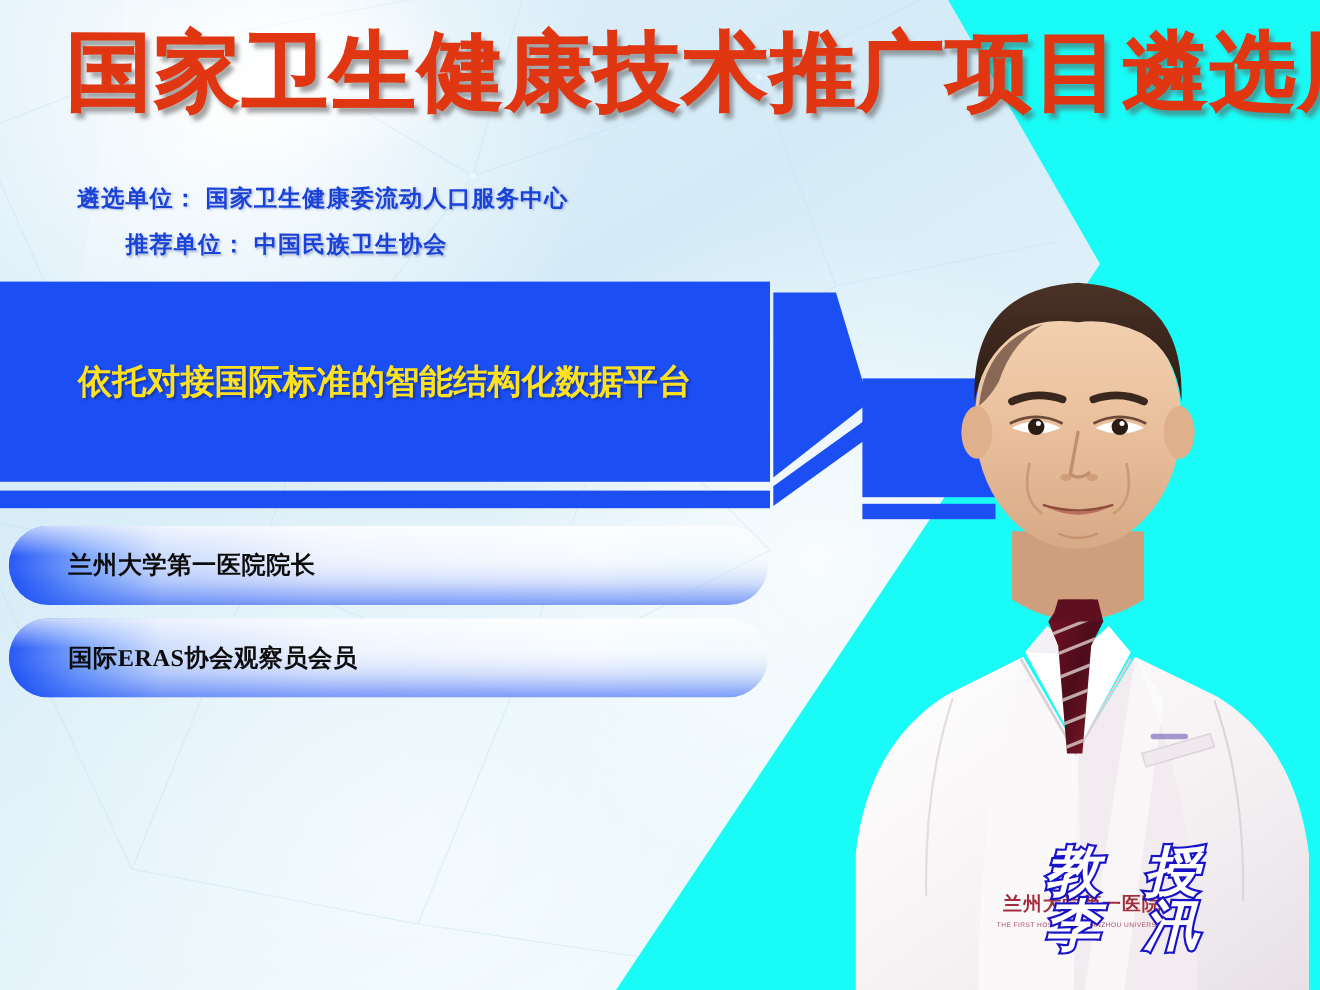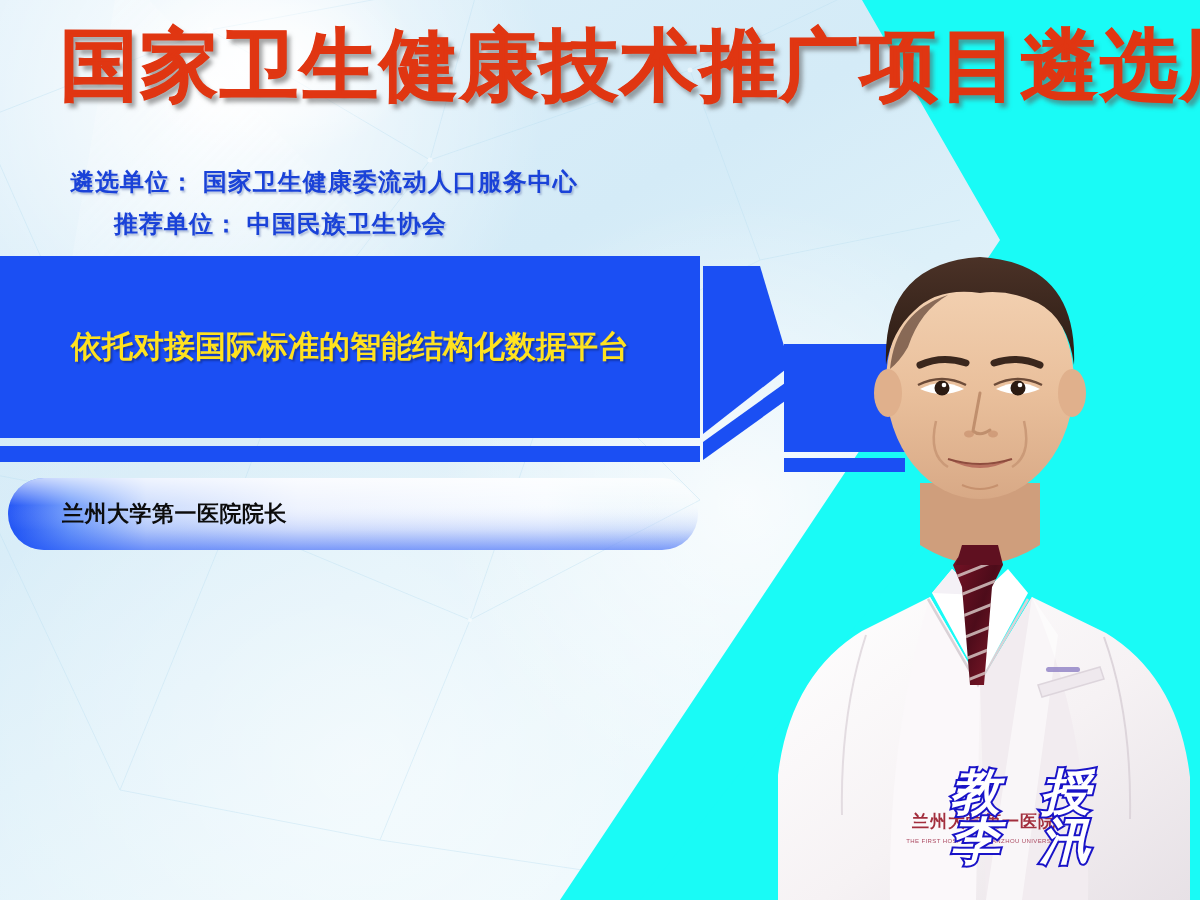--- a/index.html
+++ b/index.html
@@ -30,21 +30,21 @@
 
   
   .main-title {
     position:absolute; left:60px; top:26px; width:1110px;
     font-size:78px; line-height:1.0; font-weight:bold;
     color:#e03612; letter-spacing:2px; white-space:nowrap;
     text-shadow: 4px 5px 4px rgba(90,90,90,.55);
     -webkit-text-stroke:1px #e03612;
   }
   .subline {
-    position:absolute; left:70px; font-size:24px; font-weight:bold;
+    position:absolute; left:70px; font-size:21px; font-weight:bold;
     color:#1a42d8; letter-spacing:1px; white-space:nowrap;
     text-shadow:1.5px 1.5px 2px rgba(120,140,190,.55);
   }
   .subline.s1 { top:166px; }
   .subline.s2 { top:208px;margin-left:44px; }
 
   
   .banner-wrap { position:absolute; left:0px; top:256px; width:905px; height:220px; }
   .banner-main {
     position:absolute; left:0; top:0; width:700px; height:182px;
@@ -184,20 +184,27 @@
         </defs>
         <rect x="0" y="0" width="690" height="72" rx="36" ry="36" fill="url(#pg1)"></rect>
         <rect x="0" y="0" width="690" height="72" rx="36" ry="36" fill="url(#pgv1)"></rect>
       </svg>
       <div class="pill-label">兰州大学第一医院院长</div>
     </div>
 
 
 
 
+    <div class="pill">
+      <svg class="pill-bg" viewBox="0 0 690 72" preserveAspectRatio="none">
+        <rect x="0" y="0" width="690" height="72" rx="36" ry="36" fill="url(#pg1)"></rect>
+        <rect x="0" y="0" width="690" height="72" rx="36" ry="36" fill="url(#pgv1)"></rect>
+      </svg>
+      <div class="pill-label">国际ERAS协会观察员会员</div>
+    </div>
 
   </div>
 
   <svg class="portrait" viewBox="0 0 430 685" preserveAspectRatio="none">
     <defs>
       <linearGradient id="coat" x1="0" y1="0" x2="1" y2="1">
         <stop offset="0%" stop-color="#ffffff"></stop>
         <stop offset="55%" stop-color="#f6f2f4"></stop>
         <stop offset="100%" stop-color="#e7e1e6"></stop>
       </linearGradient>

